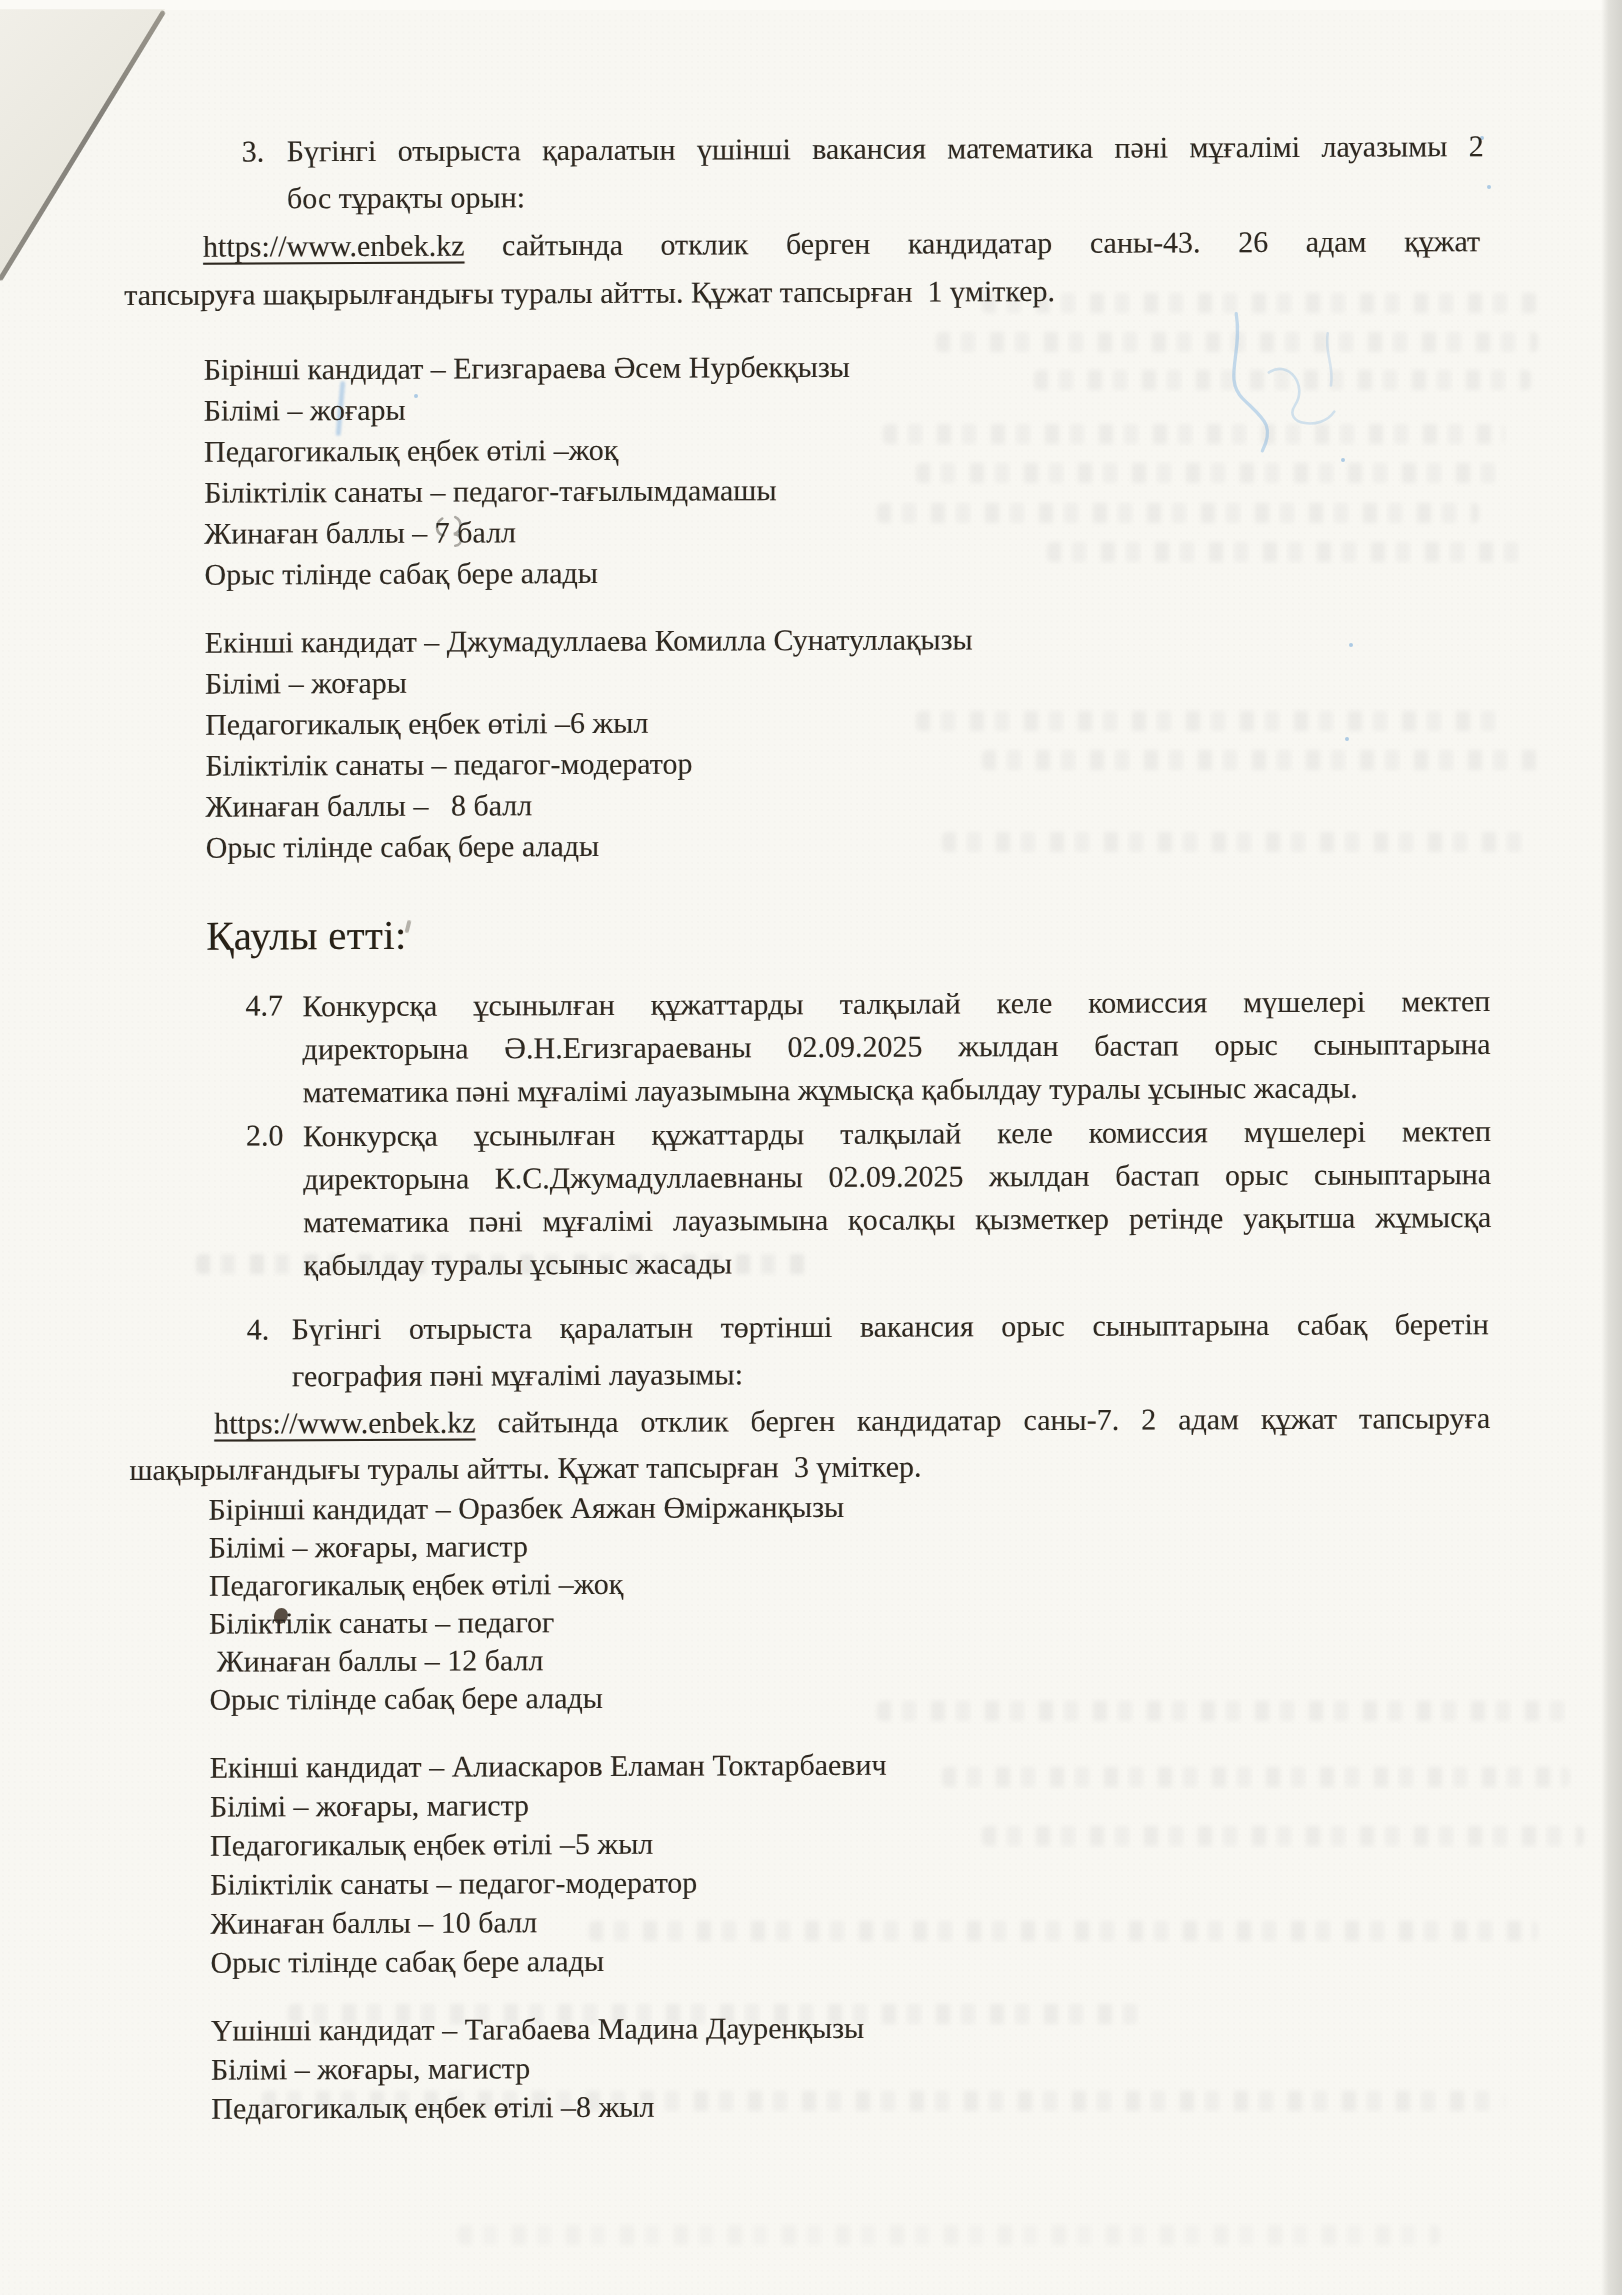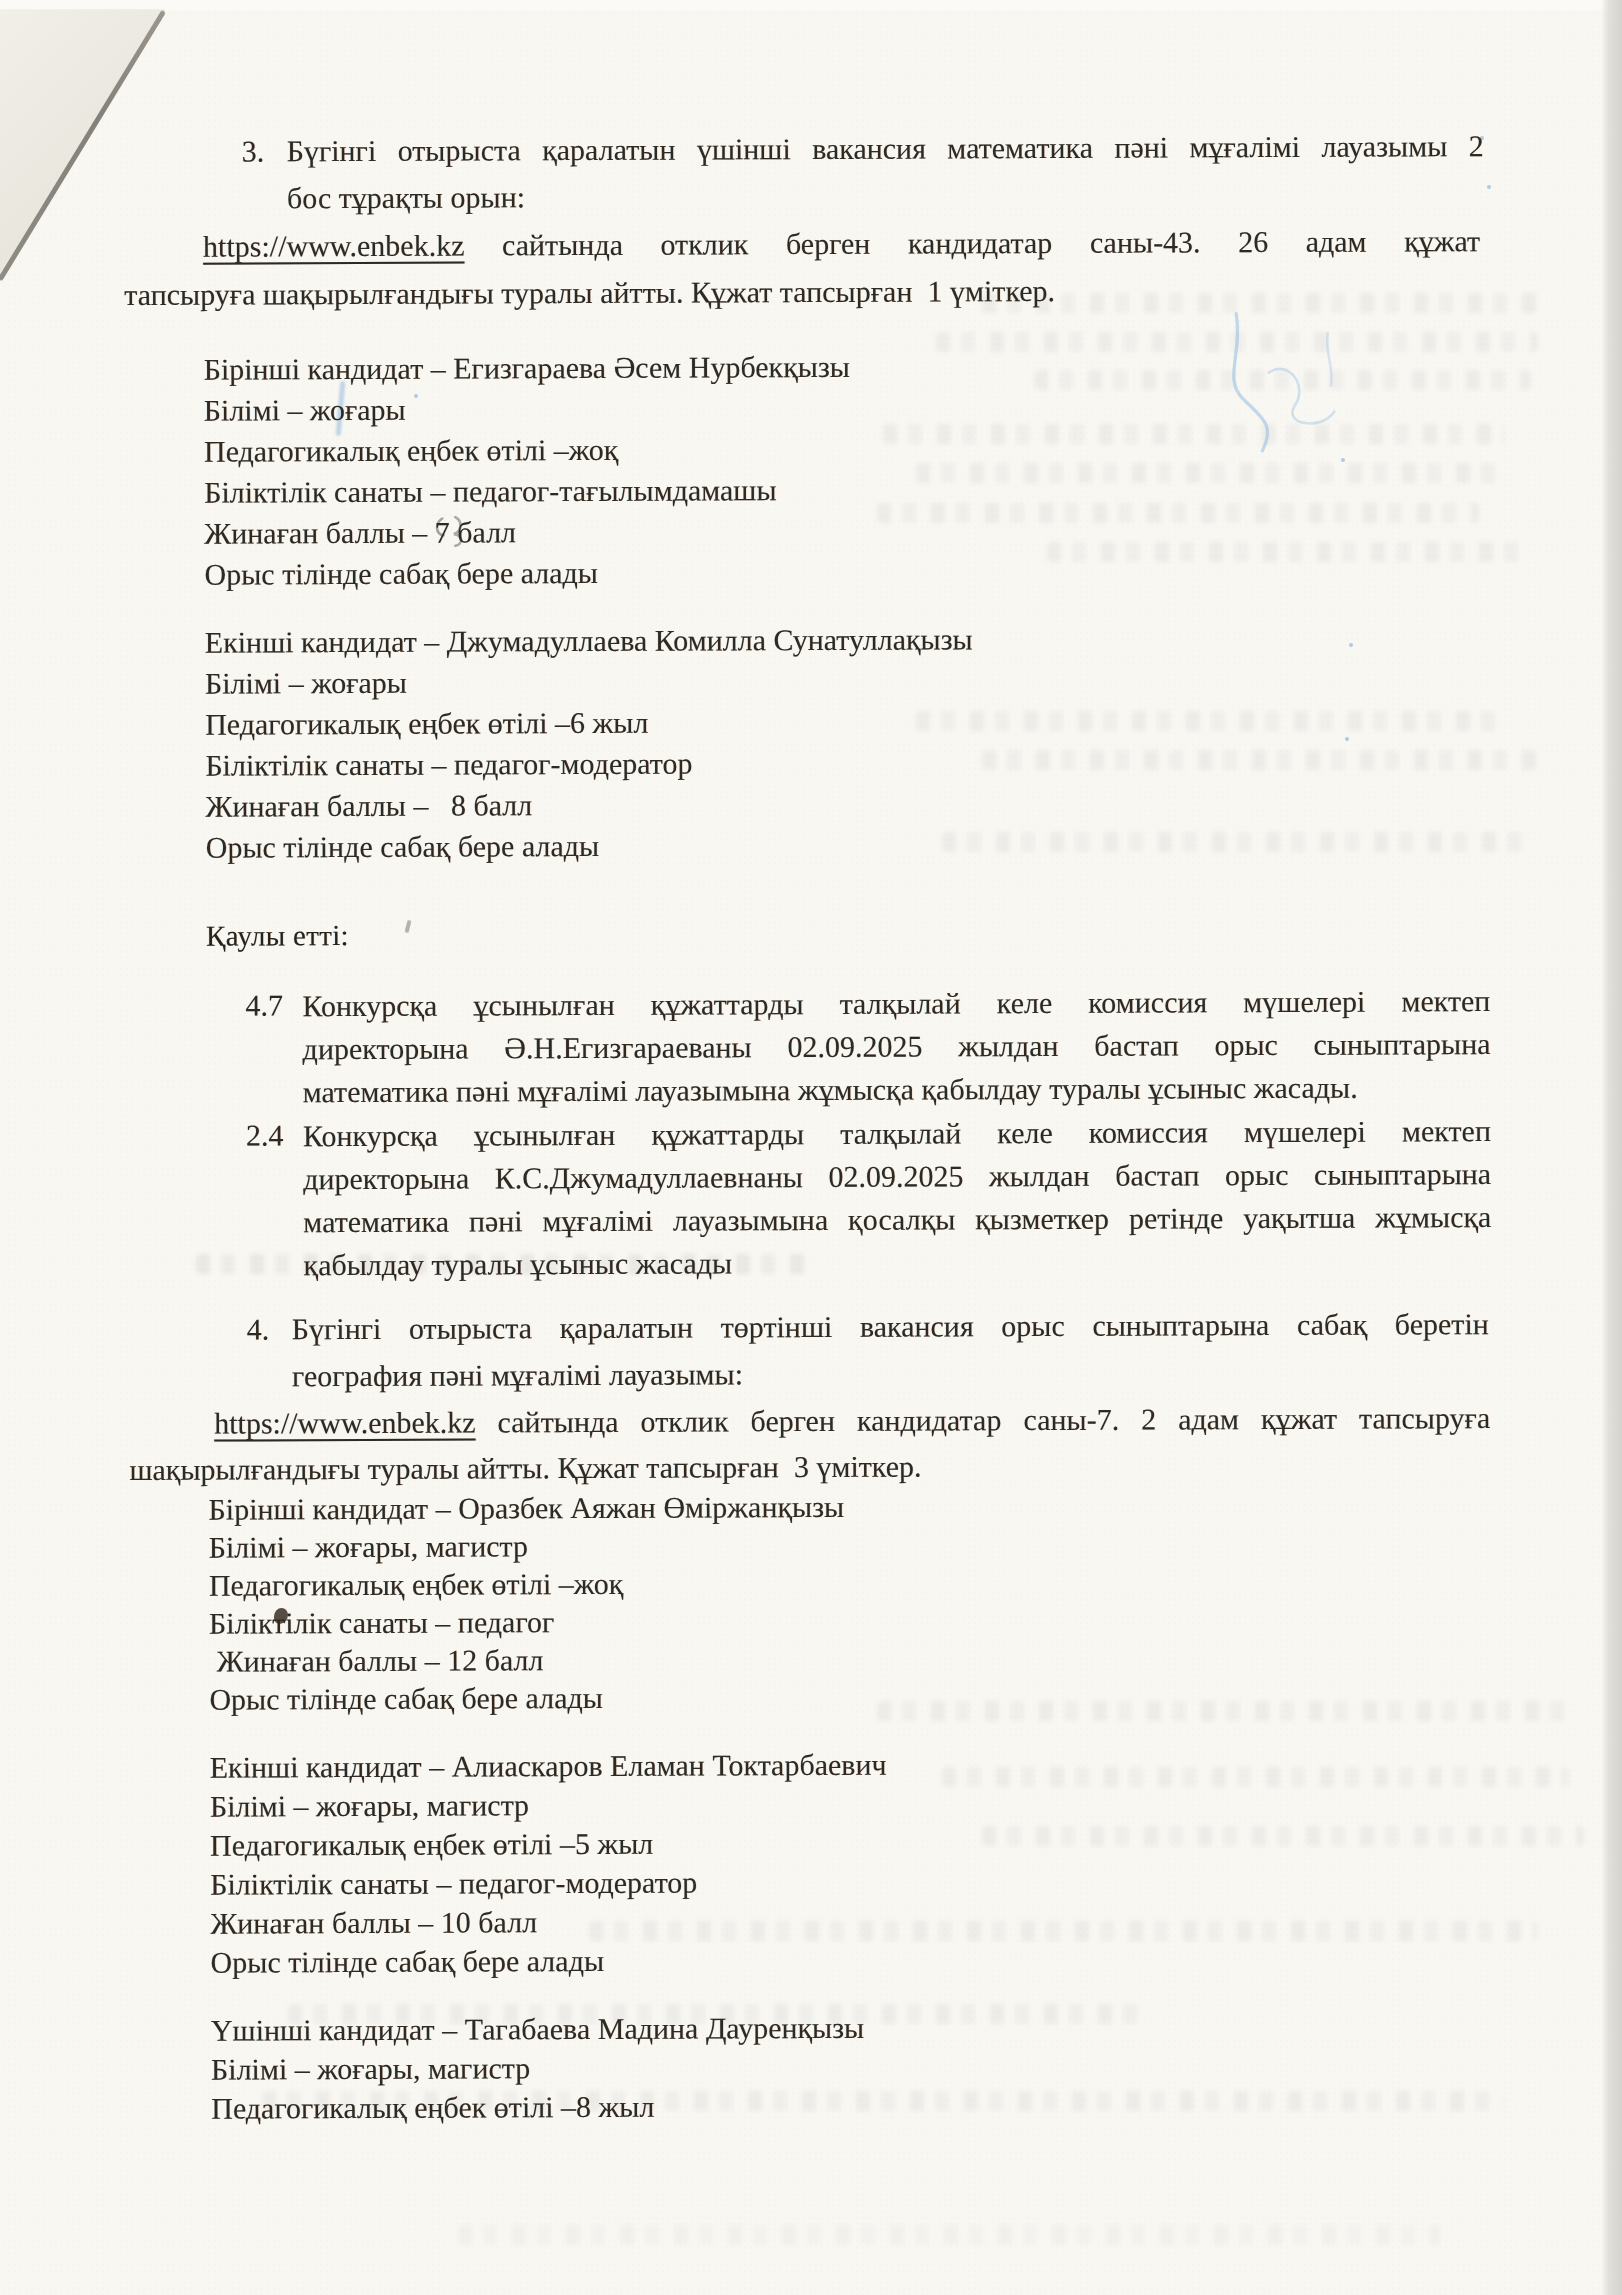--- a/index.html
+++ b/index.html
@@ -36,21 +36,21 @@
     text-align:justify;
     text-align-last:justify;
     white-space:normal;
   }
   .num{
     position:absolute;
     font-size:30px;line-height:41px;
     text-shadow:0.5px 0 0 rgba(160,60,20,.22), -0.5px 0 0 rgba(0,110,160,.18);
   }
   .heading{
-    font-size:29px;
+    font-size:41px;
     letter-spacing:0.3px;
     color:#272117;
   }
   .url{
     text-decoration:underline;
     text-decoration-thickness:2px;
     text-underline-offset:5.9px;
   }
   
   .corner-tri{
@@ -197,21 +197,21 @@
       <div class="line heading">Қаулы етті:</div>
     </div>
 
     <span class="num" style="left:241px;top:982px">4.7</span>
     <div class="blk lh66" style="left:298px;top:982px;width:1188px">
       <div class="line jline">Конкурсқа ұсынылған құжаттарды талқылай келе комиссия мүшелері мектеп</div>
       <div class="line jline">директорына Ә.Н.Егизгараеваны 02.09.2025 жылдан бастап орыс сыныптарына</div>
       <div class="line">математика пәні мұғалімі лауазымына жұмысқа қабылдау туралы ұсыныс жасады.</div>
     </div>
 
-    <span class="num" style="left:241px;top:1112px">2.4</span>
+    <span class="num" style="left:241px;top:1112px">2.0</span>
     <div class="blk lh66" style="left:298px;top:1112px;width:1188px">
       <div class="line jline">Конкурсқа ұсынылған құжаттарды талқылай келе комиссия мүшелері мектеп</div>
       <div class="line jline">директорына К.С.Джумадуллаевнаны 02.09.2025 жылдан бастап орыс сыныптарына</div>
       <div class="line jline">математика пәні мұғалімі лауазымына қосалқы қызметкер ретінде уақытша жұмысқа</div>
       <div class="line">қабылдау туралы ұсыныс жасады</div>
     </div>
 
     <span class="num" style="left:241px;top:1306px">4.</span>
     <div class="blk" style="left:286px;top:1306px;width:1197px">
       <div class="line jline">Бүгінгі отырыста қаралатын төртінші вакансия орыс сыныптарына сабақ беретін</div>

